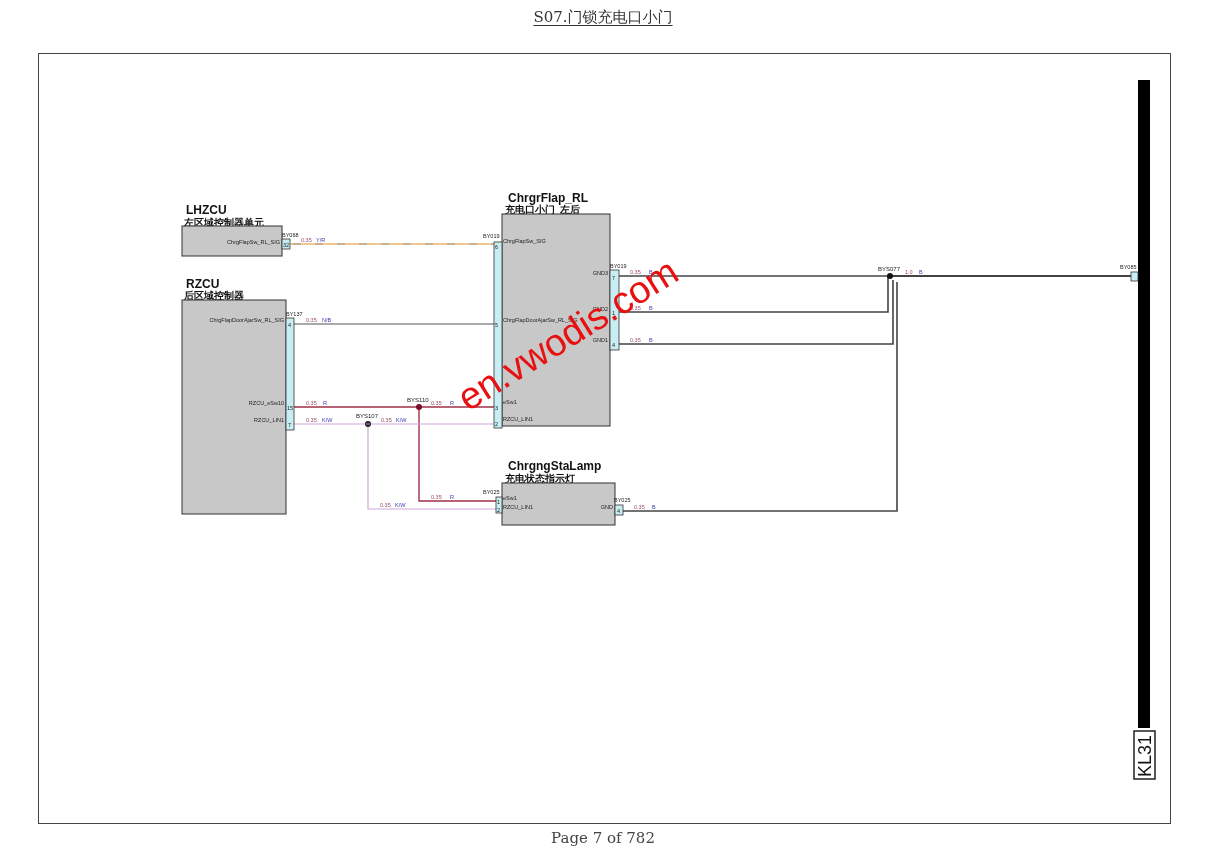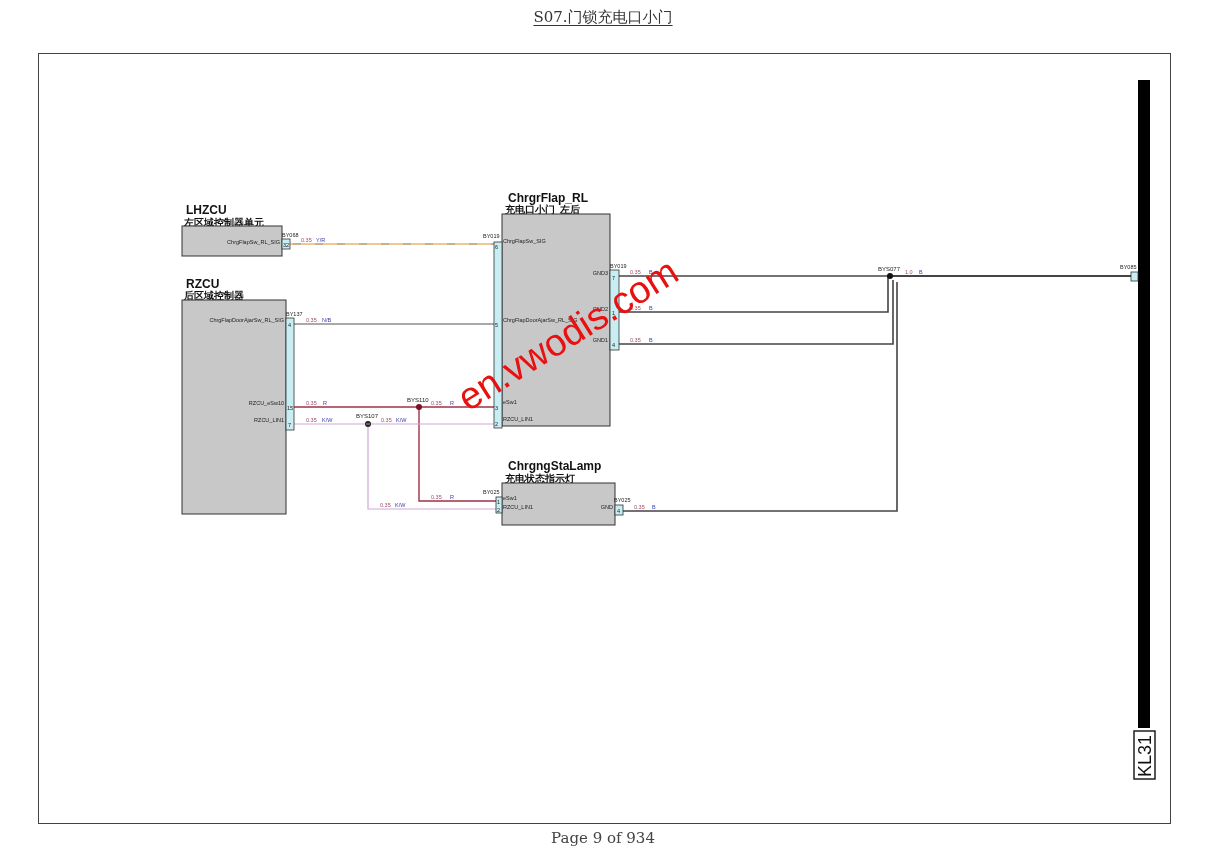--- a/index.html
+++ b/index.html
@@ -185,13 +185,13 @@
       <text class="wire-color" x="652" y="509">B</text>
     </g>
   <g>
       <text class="wire-size" x="905" y="274">1.0</text>
       <text class="wire-color" x="919" y="274">B</text>
     </g>
 
   <text class="watermark" transform="translate(468,412) rotate(-32)">en.vwodis.com</text>
 </svg>
 
-<div class="footer">Page 9 of 934</div>
+<div class="footer">Page 7 of 782</div>
 
 </body></html>

